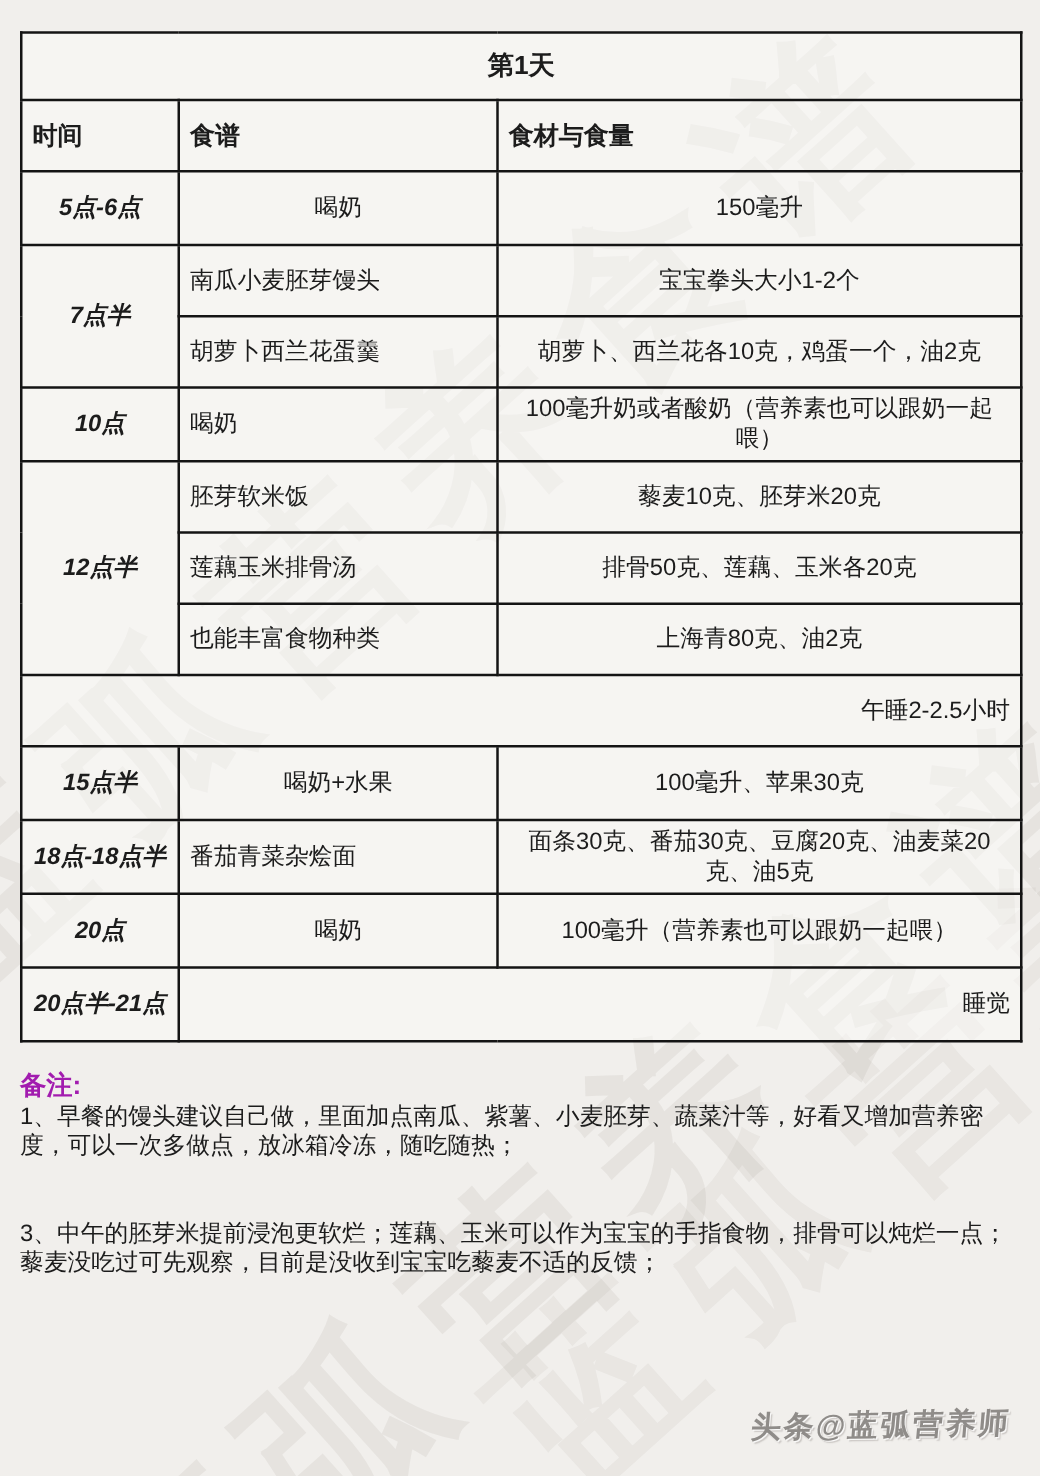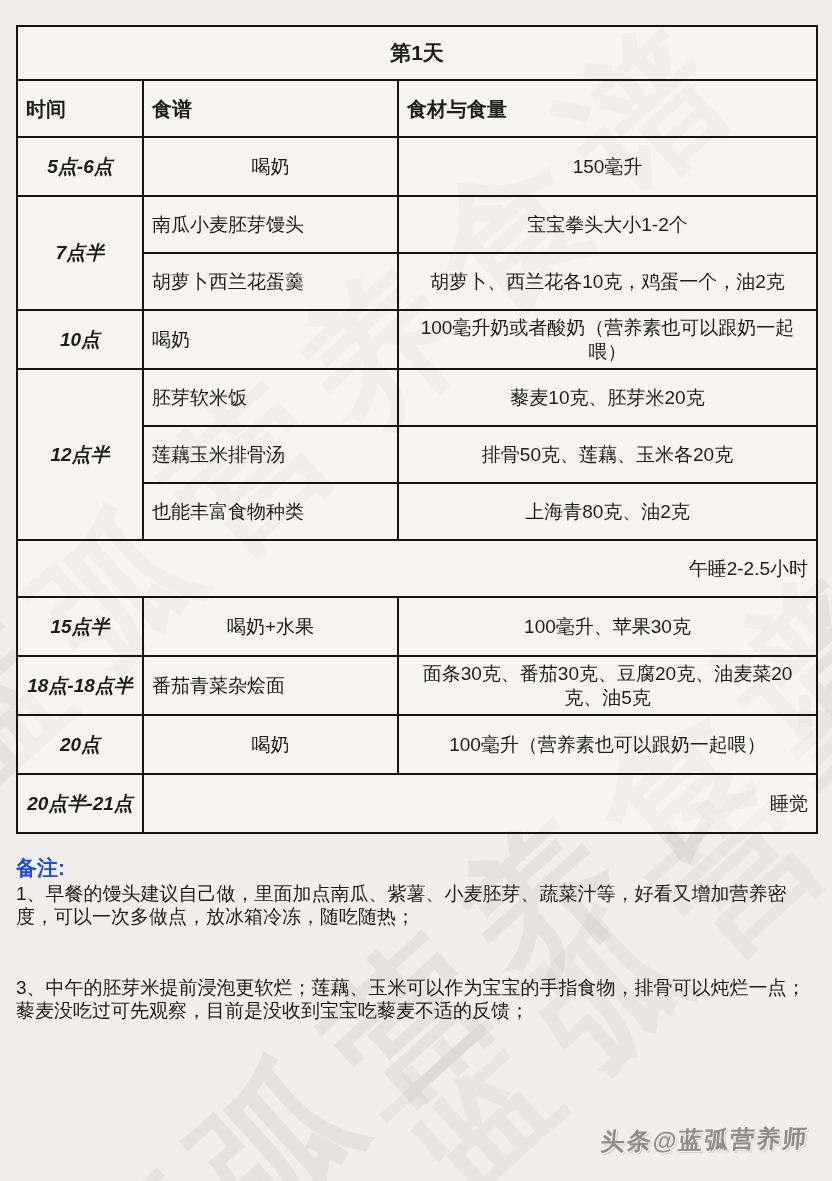--- a/index.html
+++ b/index.html
@@ -82,21 +82,21 @@
   .meal-table td.span-cell { text-align: right; }
 
   .notes {
     margin: 0 16px;
     position: relative; z-index: 1;
   }
   .notes-heading {
     margin-top: 20px;
     font-size: 21px;
     font-weight: bold;
-    color: #1d4ed8;
+    color: #a21caf;
   }
   .note {
     font-size: 19px;
     line-height: 23px;
     margin: 0;
     word-break: break-all;
   }
   .note.n1 { }
   .note.n2 { margin-top: 38px; }
   .note.n3 { margin-top: 48px; }

